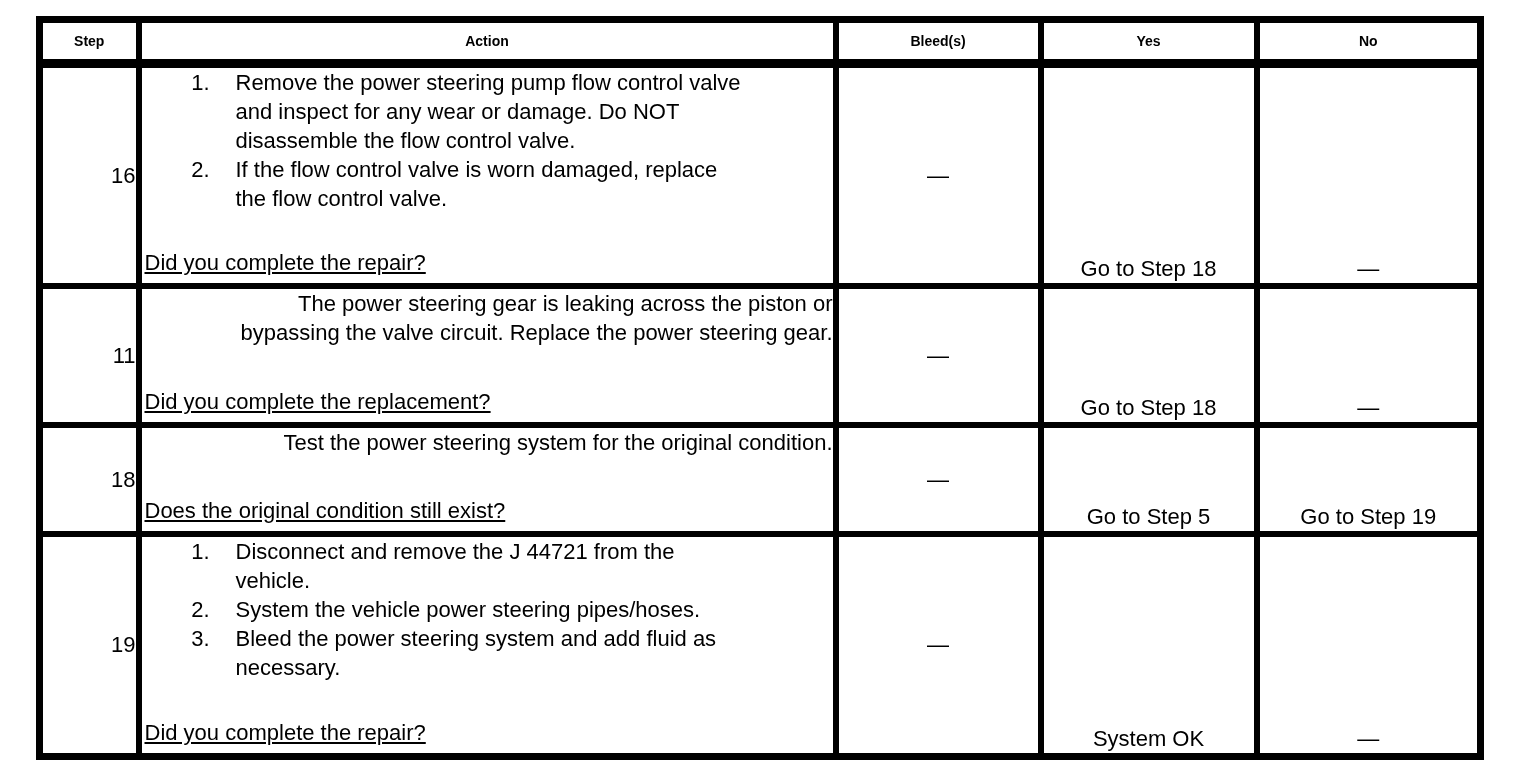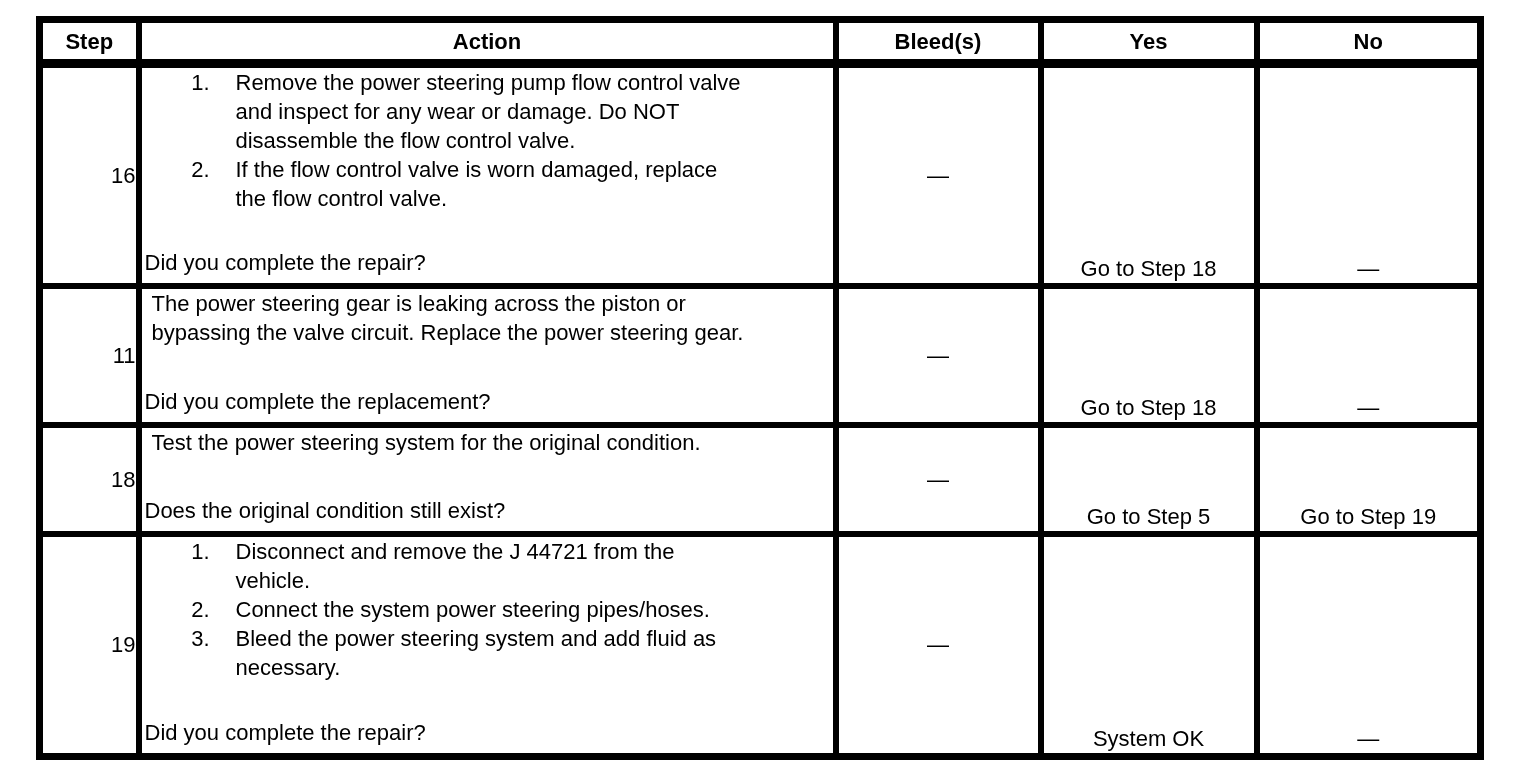--- a/index.html
+++ b/index.html
@@ -35,21 +35,21 @@
     border: 6px solid #000000;
     padding: 0;
     overflow: hidden;
   }
   tr.hdr { height: 44px; }
   tr.hdr th {
     font-weight: bold;
     text-align: center;
     vertical-align: middle;
     border-bottom-width: 9px;
-    font-size: 22px;
+    font-size: 14px;
   }
   tr.r16 { height: 222px; }
   tr.r17 { height: 139px; }
   tr.r18 { height: 109px; }
   tr.r19 { height: 223px; }
 
   td.step {
     text-align: right;
     vertical-align: middle;
   }
@@ -68,26 +68,28 @@
   }
   .li .txt {
     display: inline-block;
     margin-left: 26px;
     white-space: pre-line;
     vertical-align: top;
   }
   .para {
     white-space: pre-line;
     padding-left: 10px;
+    text-align: right;
   }
   .question {
     position: absolute;
     left: 3px;
     bottom: 6px;
     white-space: nowrap;
+    text-decoration: underline;
   }
   td.val {
     text-align: center;
     vertical-align: middle;
   }
   td.yes, td.no {
     text-align: center;
     vertical-align: bottom;
     padding-bottom: 6px;
   }
@@ -154,21 +156,21 @@
         <td class="no">Go to Step 19</td>
       </tr>
       <tr class="r19">
         <td class="step">19</td>
         <td class="action">
           <div class="li">
             <span class="num">1.</span><span class="txt">Disconnect and remove the J 44721 from the
 vehicle.</span>
           </div>
           <div class="li">
-            <span class="num">2.</span><span class="txt">Connect the system power steering pipes/hoses.</span>
+            <span class="num">2.</span><span class="txt">System the vehicle power steering pipes/hoses.</span>
           </div>
           <div class="li">
             <span class="num">3.</span><span class="txt">Bleed the power steering system and add fluid as
 necessary.</span>
           </div>
           <div class="question">Did you complete the repair?</div>
         </td>
         <td class="val">—</td>
         <td class="yes">System OK</td>
         <td class="no">—</td>

